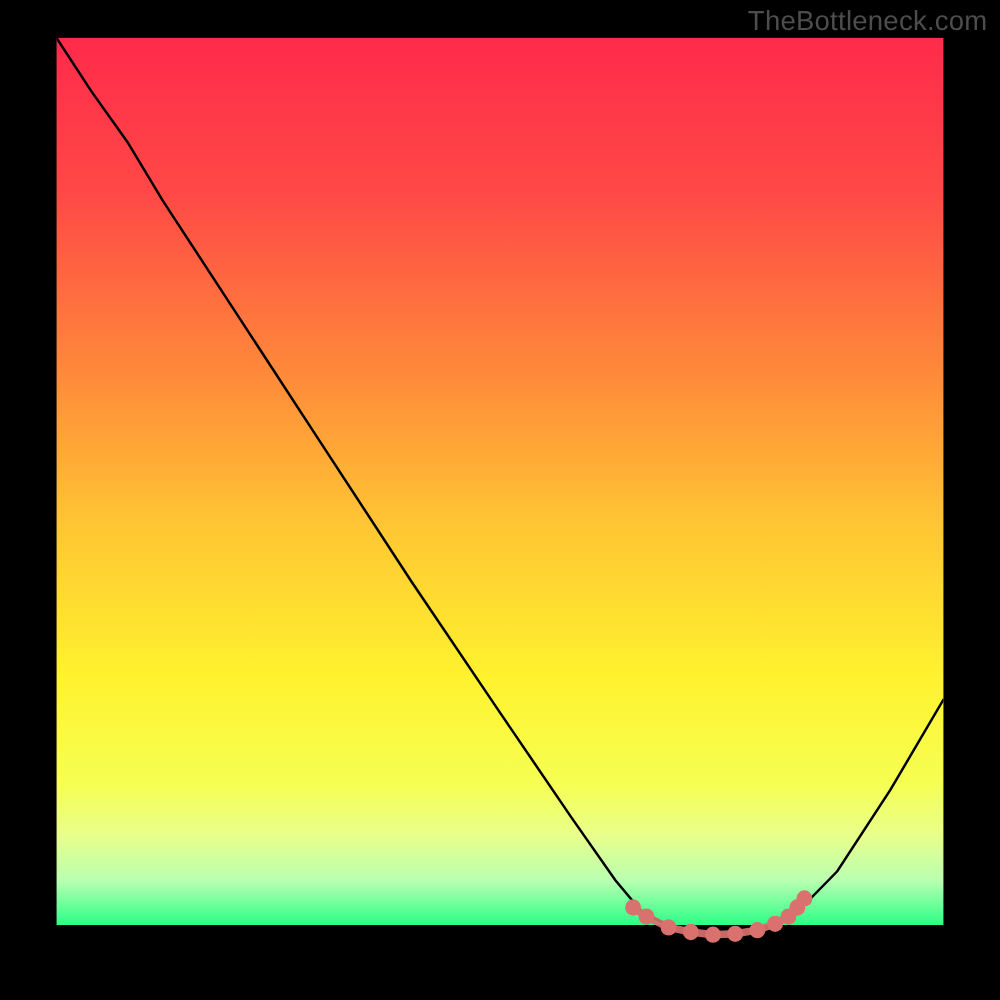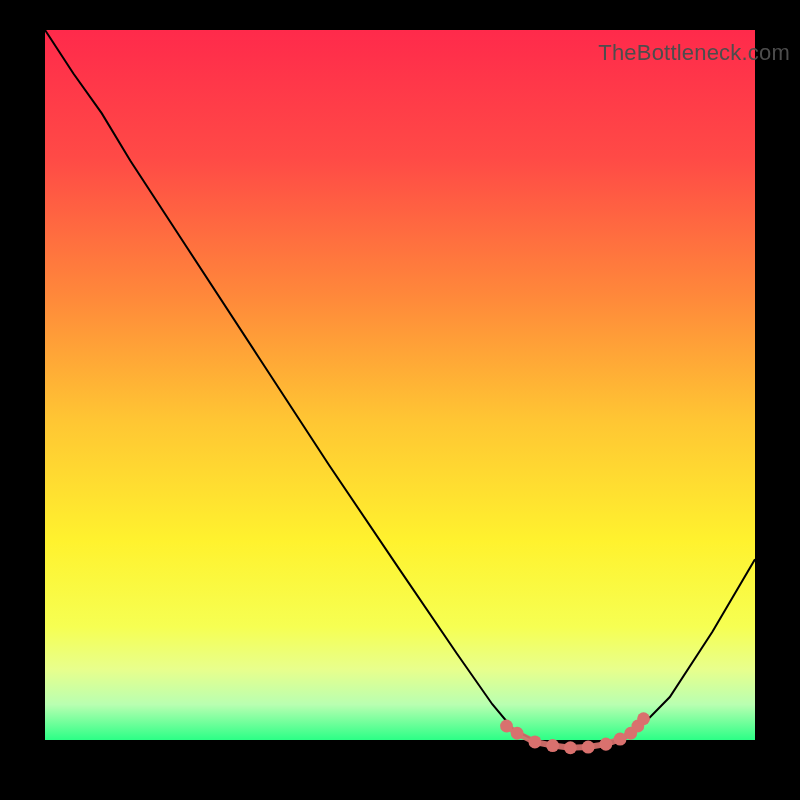--- a/index.html
+++ b/index.html
@@ -19,21 +19,20 @@
   }
   .watermark {
     position: absolute;
     top: 4px;
     right: 10px;
     color: #4d4d4d;
     font-size: 22px;
     font-weight: 500;
     letter-spacing: 0.2px;
     z-index: 5;
-    margin-top: 36px;
   }
   .plot-area {
     position: absolute;
     left: 45px;
     top: 30px;
     width: 710px;
     height: 725px;
     overflow: hidden;
   }
   .gradient {

